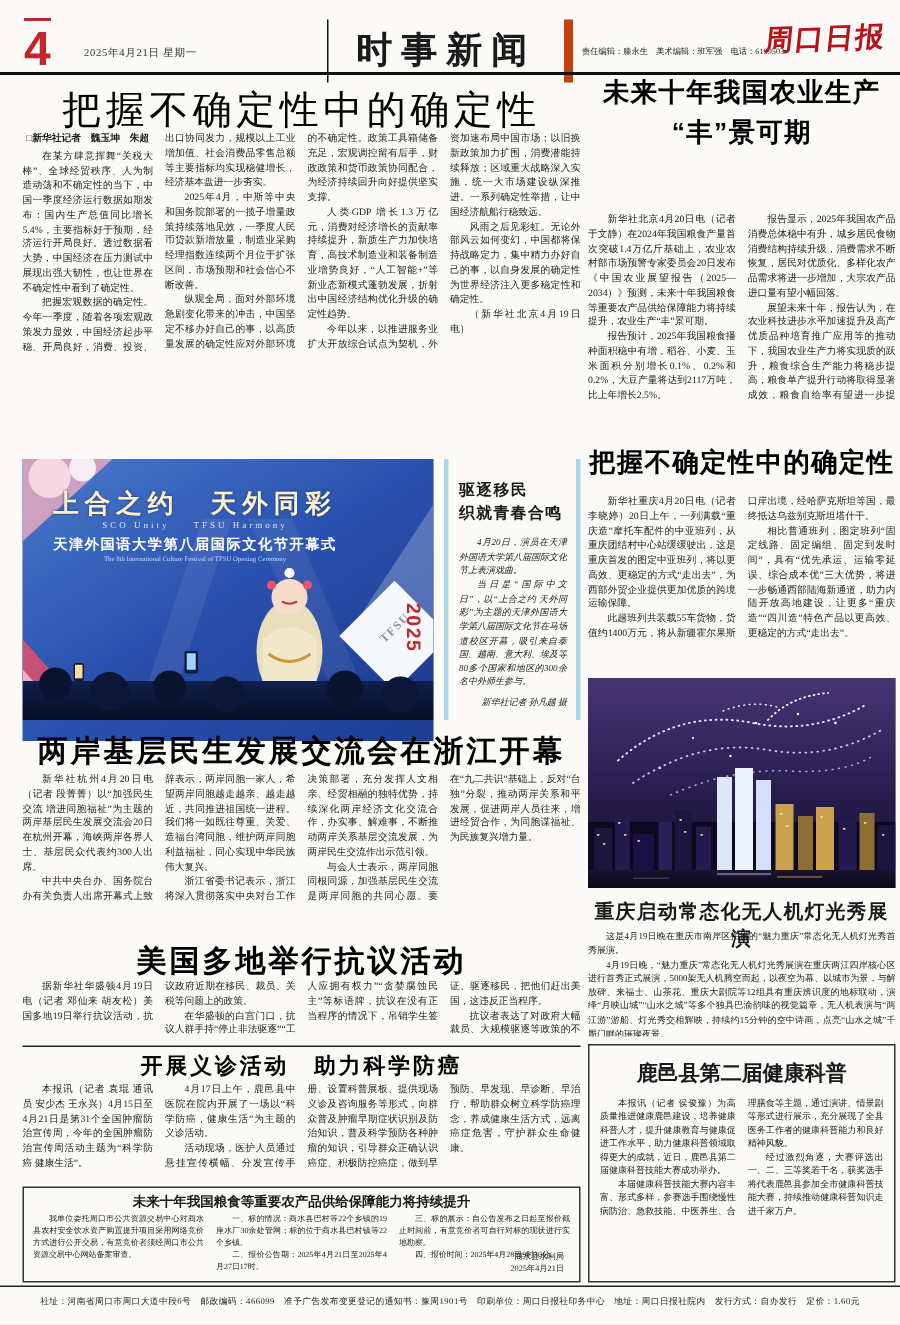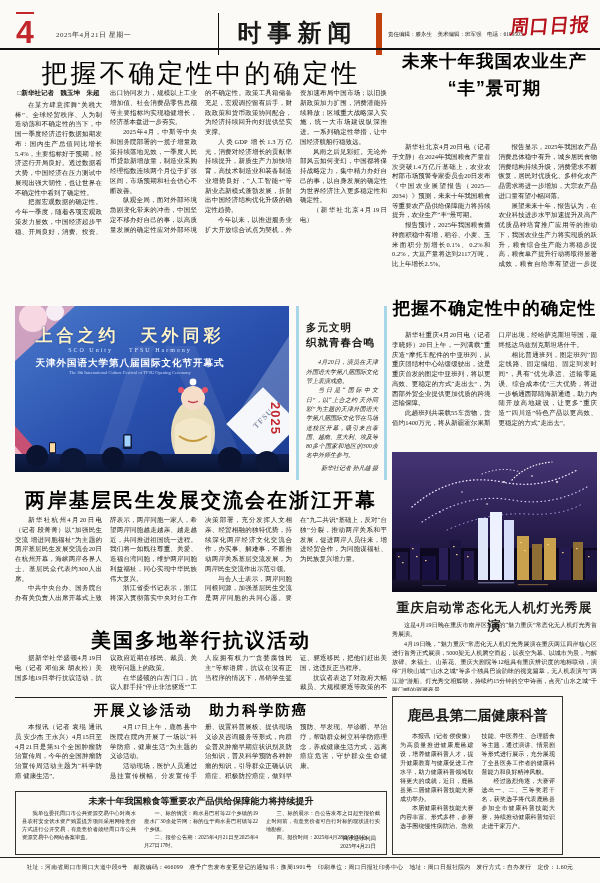--- a/index.html
+++ b/index.html
@@ -28,21 +28,21 @@
   h1,h2,h3 { font-family:"Liberation Sans",sans-serif; color:#000;}
 
   
   .main-headline { position:absolute; left:15px; top:56px; width:372px; text-align:center;
     font-size:26px; font-weight:normal; letter-spacing:3px;}
   .main-body { position:absolute; left:15px; top:88px; width:372px; height:213px;
     column-count:4; column-gap:8px;}
   .main-body p:first-child { text-indent:0; text-align:center; font-weight:bold; margin-bottom:2px;}
 
   
-  .photo1 { position:absolute; left:15px; top:306px; width:274px; height:166px; overflow:hidden;
+  .photo1 { position:absolute; left:15px; top:306px; width:274px; height:188px; overflow:hidden;
     background:linear-gradient(135deg,#3d6fc0 0%, #2a51ae 45%, #1d3c92 100%);}
   .photo1 svg { position:absolute; left:0; top:0;}
   .p1-title { position:absolute; left:0; top:18px; width:230px; text-align:center; color:#fdf3c9;
     font-size:17px; font-weight:bold; letter-spacing:4px; text-shadow:0 0 2px #1a3a8a; font-family:"Liberation Sans",sans-serif;}
   .p1-sub-en { position:absolute; left:0; top:40px; width:230px; text-align:center; color:#d7e4ff; font-size:6px; letter-spacing:2px;}
   .p1-line2 { position:absolute; left:0; top:51px; width:230px; text-align:center; color:#fff; font-size:9.5px; font-weight:bold; letter-spacing:1px; font-family:"Liberation Sans",sans-serif;}
   .p1-line2-en { position:absolute; left:0; top:64px; width:230px; text-align:center; color:#c6d8fa; font-size:4.5px;}
   .p1-tfsu { position:absolute; right:14px; top:108px; color:#8a93a8; font-size:8px; font-weight:bold; transform:rotate(-45deg); letter-spacing:1px;}
   .p1-2025 { position:absolute; right:6px; top:96px; color:#c1272d; font-size:13px; font-weight:bold; writing-mode:vertical-rl; letter-spacing:1px; font-family:"Liberation Sans",sans-serif;}
 
@@ -77,21 +77,21 @@
     font-size:17.5px; font-weight:bold; letter-spacing:1px;}
 
   .photo2 { position:absolute; left:392px; top:452px; width:205px; height:140px; overflow:hidden; background:#151030;}
 
   .drone-title { position:absolute; left:392px; top:599px; width:205px; text-align:center;
     font-size:13px; font-weight:bold; letter-spacing:1px; font-family:"Liberation Sans",sans-serif;}
   .drone-body { position:absolute; left:392px; top:621px; width:205px; height:70px;
     font-size:6px; line-height:1.55; text-align:justify; overflow:hidden;}
   .drone-body p { text-indent:2em;}
 
-  .luyi-box { position:absolute; left:392px; top:696px; width:171px; height:159px; border:1px solid #333; padding:8px 7px 4px 7px;}
+  .luyi-box { position:absolute; left:392px; top:696px; width:205px; height:159px; border:1px solid #333; padding:8px 7px 4px 7px;}
   .luyi-title { text-align:center; font-size:14px; font-weight:bold; line-height:1.5; font-family:"Liberation Sans",sans-serif;}
   .luyi-title .l2 { letter-spacing:4px; display:block;}
   .luyi-body { margin-top:6px; font-size:6px; line-height:1.5; column-count:2; column-gap:8px; height:100px; overflow:hidden; text-align:justify;}
   .luyi-body p { text-indent:2em;}
 
   
   .foot-rule { position:absolute; left:0; top:857px; width:600px; height:1px; background:#222;}
   .footer { position:absolute; left:0; top:863px; width:600px; text-align:center; font-size:5.8px; color:#222; letter-spacing:.3px;}
 </style>
 </head>
@@ -168,21 +168,21 @@
     <div class="p1-title">上合之约　天外同彩</div>
     <div class="p1-sub-en">SCO Unity　　TFSU Harmony</div>
     <div class="p1-line2">天津外国语大学第八届国际文化节开幕式</div>
     <div class="p1-line2-en">The 8th International Culture Festival of TFSU Opening Ceremony</div>
     <div class="p1-tfsu">TFSU</div>
     <div class="p1-2025">2025</div>
   </div>
 
   <div class="cap1">
     <div class="cap1-title">
-      <span>多元文明</span><br>
+      <span>驱逐移民</span><br>
       <span>织就青春合鸣</span>
     </div>
     <div class="cap1-body">
         <p>4月20日，演员在天津外国语大学第八届国际文化节上表演戏曲。</p>
         <p>当日是“国际中文日”，以“上合之约 天外同彩”为主题的天津外国语大学第八届国际文化节在马场道校区开幕，吸引来自泰国、越南、意大利、埃及等80多个国家和地区的300余名中外师生参与。</p>
       </div>
     <div class="cap1-credit">新华社记者 孙凡越 摄</div>
   </div>
 
   <h2 class="h2-wide" style="top:487px;">两岸基层民生发展交流会在浙江开幕</h2>

